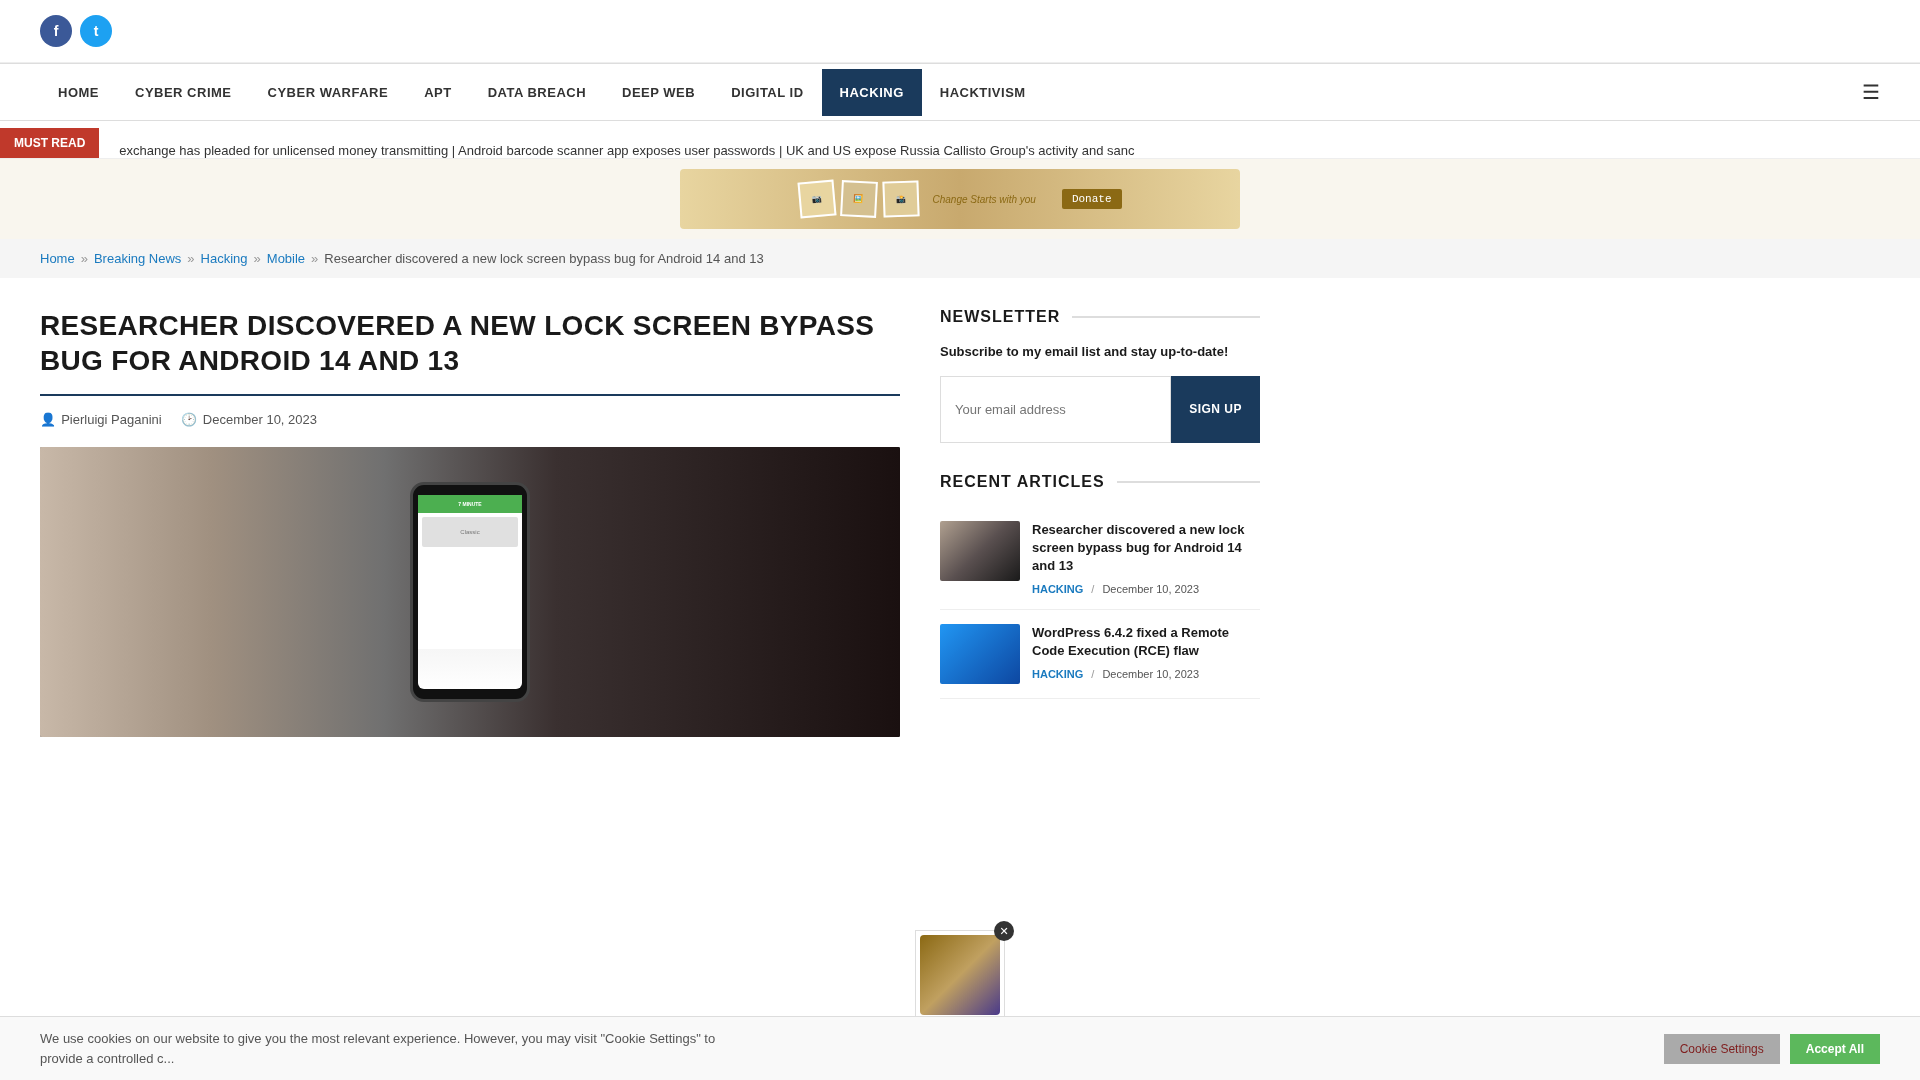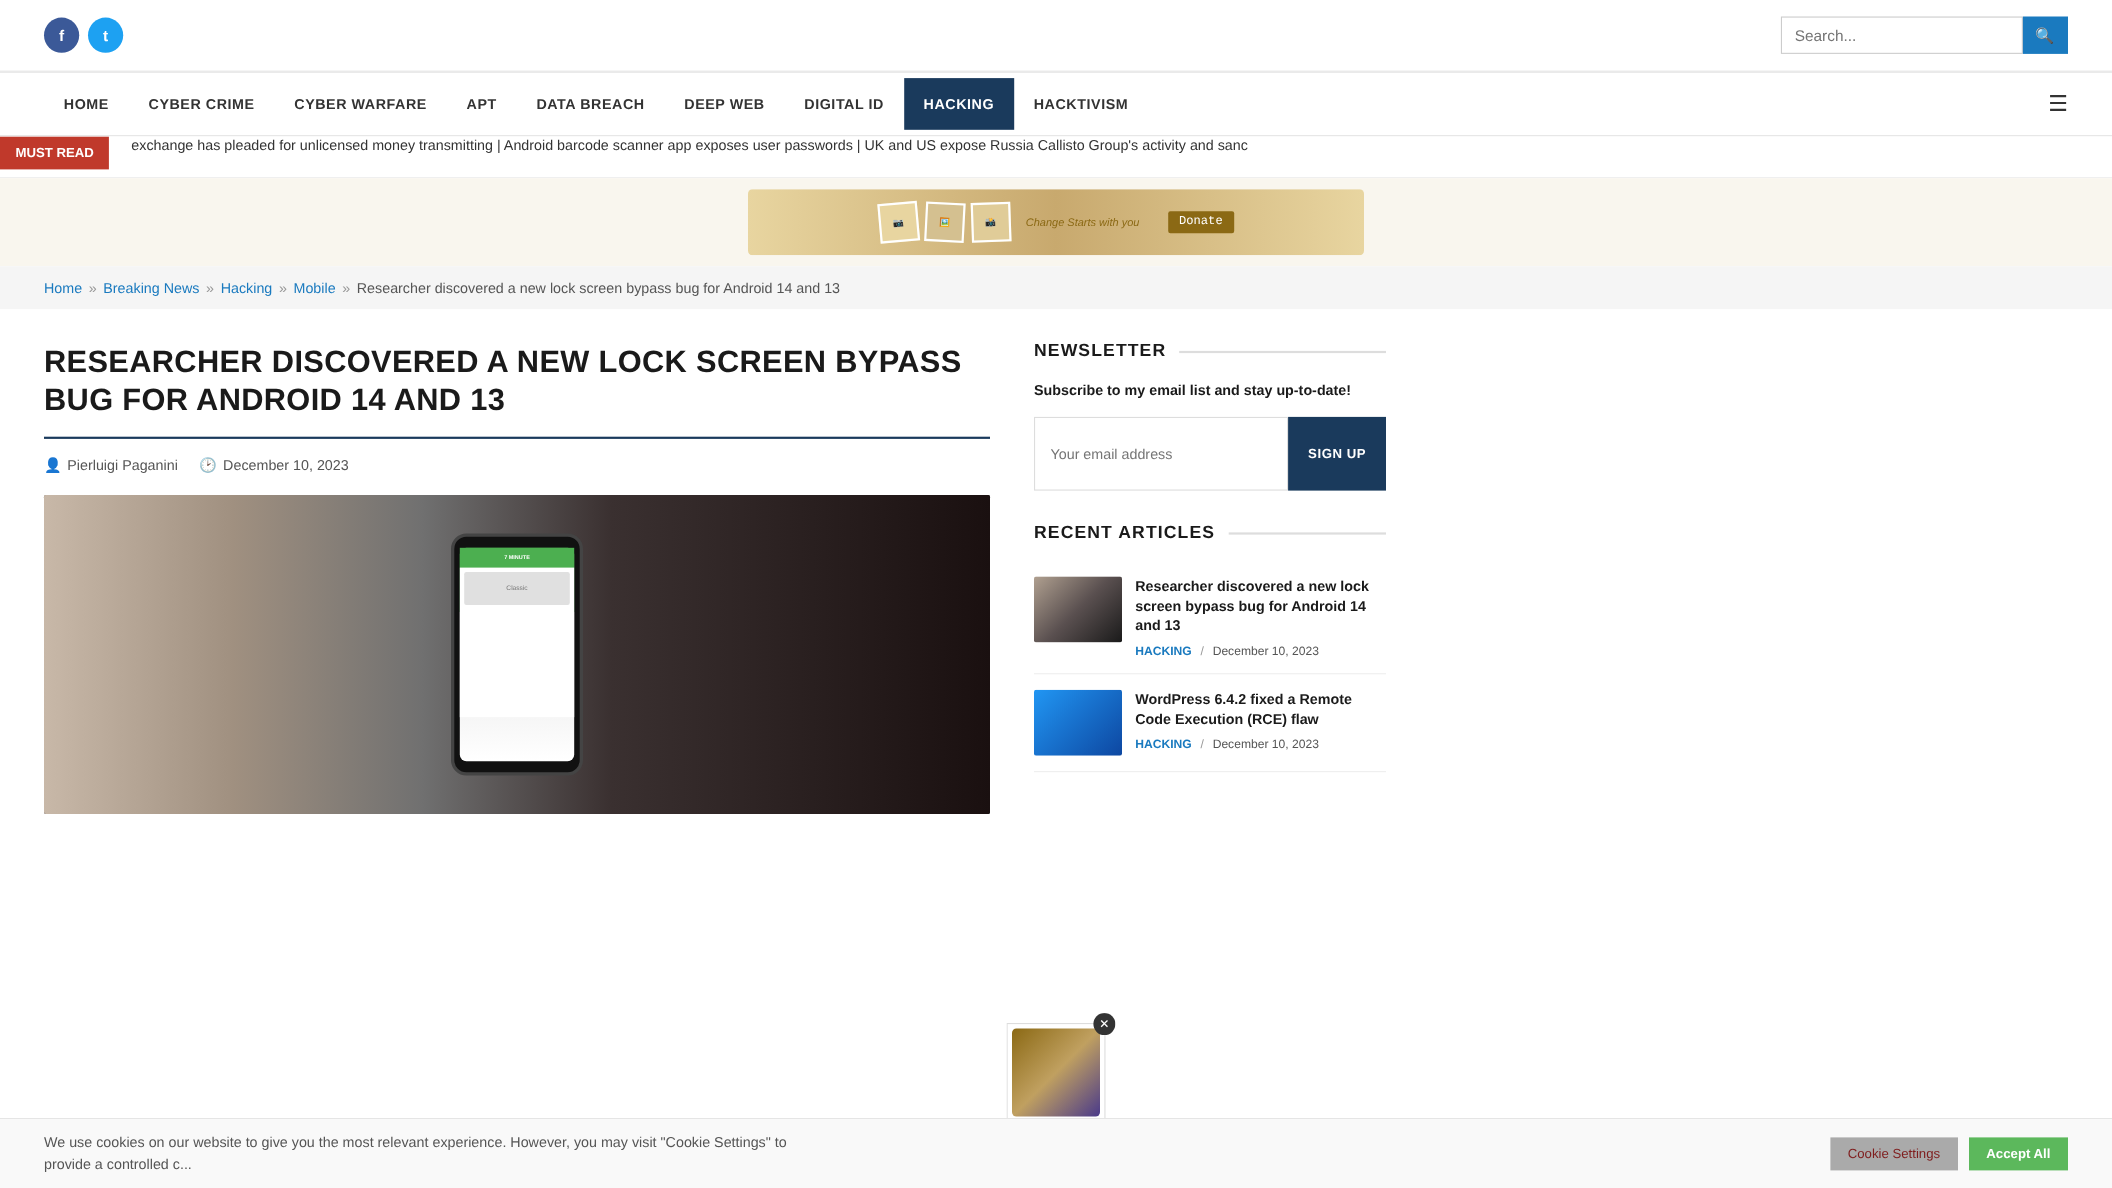--- a/index.html
+++ b/index.html
@@ -18,21 +18,21 @@
     .search-input { padding: 8px 12px; border: 1px solid #ccc; width: 220px; font-size: 14px; outline: none; color: #999; }
     .search-btn { background: #1a7abf; border: none; padding: 9px 12px; cursor: pointer; color: #fff; font-size: 14px; }
 
     
     .nav { display: flex; align-items: center; border-top: 1px solid #ddd; border-bottom: 1px solid #ddd; padding: 0 40px; }
     .nav-item { padding: 16px 18px; text-decoration: none; color: #333; font-size: 13px; font-weight: 600; letter-spacing: 0.5px; text-transform: uppercase; display: block; }
     .nav-item.active { background: #1a3a5c; color: #fff; }
     .nav-menu-icon { margin-left: auto; font-size: 20px; cursor: pointer; padding: 16px 0; color: #333; }
 
     
-    .ticker { display: flex; align-items: flex-start; background: #fff; border-bottom: 1px solid #eee; overflow: hidden; height: 38px; }
+    .ticker { display: flex; align-items: flex-end; background: #fff; border-bottom: 1px solid #eee; overflow: hidden; height: 38px; }
     .must-read { background: #c0392b; color: #fff; padding: 8px 14px; font-size: 12px; font-weight: bold; white-space: nowrap; text-transform: uppercase; flex-shrink: 0; }
     .ticker-content { flex: 1; overflow: hidden; white-space: nowrap; padding: 0 20px; font-size: 13px; color: #333; }
 
     
     .ad-banner { text-align: center; padding: 10px 40px; background: #f9f6ee; }
     .ad-inner { max-width: 560px; margin: 0 auto; background: #c8a96e; height: 60px; display: flex; align-items: center; justify-content: center; border-radius: 4px; position: relative; overflow: hidden; }
     .ad-placeholder { width: 100%; height: 60px; background: linear-gradient(to right, #e8d5a0, #c8a96e, #e8d5a0); display: flex; align-items: center; justify-content: center; font-size: 12px; color: #8b6914; }
 
     
     .breadcrumb { padding: 12px 40px; background: #f5f5f5; font-size: 13px; color: #555; display: flex; align-items: center; gap: 6px; }
@@ -95,26 +95,20 @@
     
     .logo-underline { border-bottom: 2px solid #1a3a5c; display: inline-block; }
   </style>
 </head>
 <body>
 
 <div class="header">
   <div class="header-social">
     <a class="social-btn fb-btn">f</a>
     <a class="social-btn tw-btn">t</a>
-  </div>
-  <div class="search-area">
-    <input class="search-input" type="text" placeholder="Search..." style="">
-    <button class="search-btn">
-      <span>🔍</span>
-    </button>
   </div>
 </div>
 
 <nav class="nav">
   <a class="nav-item">HOME</a>
   <a class="nav-item">CYBER CRIME</a>
   <a class="nav-item">CYBER WARFARE</a>
   <a class="nav-item">APT</a>
   <a class="nav-item">DATA BREACH</a>
   <a class="nav-item">DEEP WEB</a>

